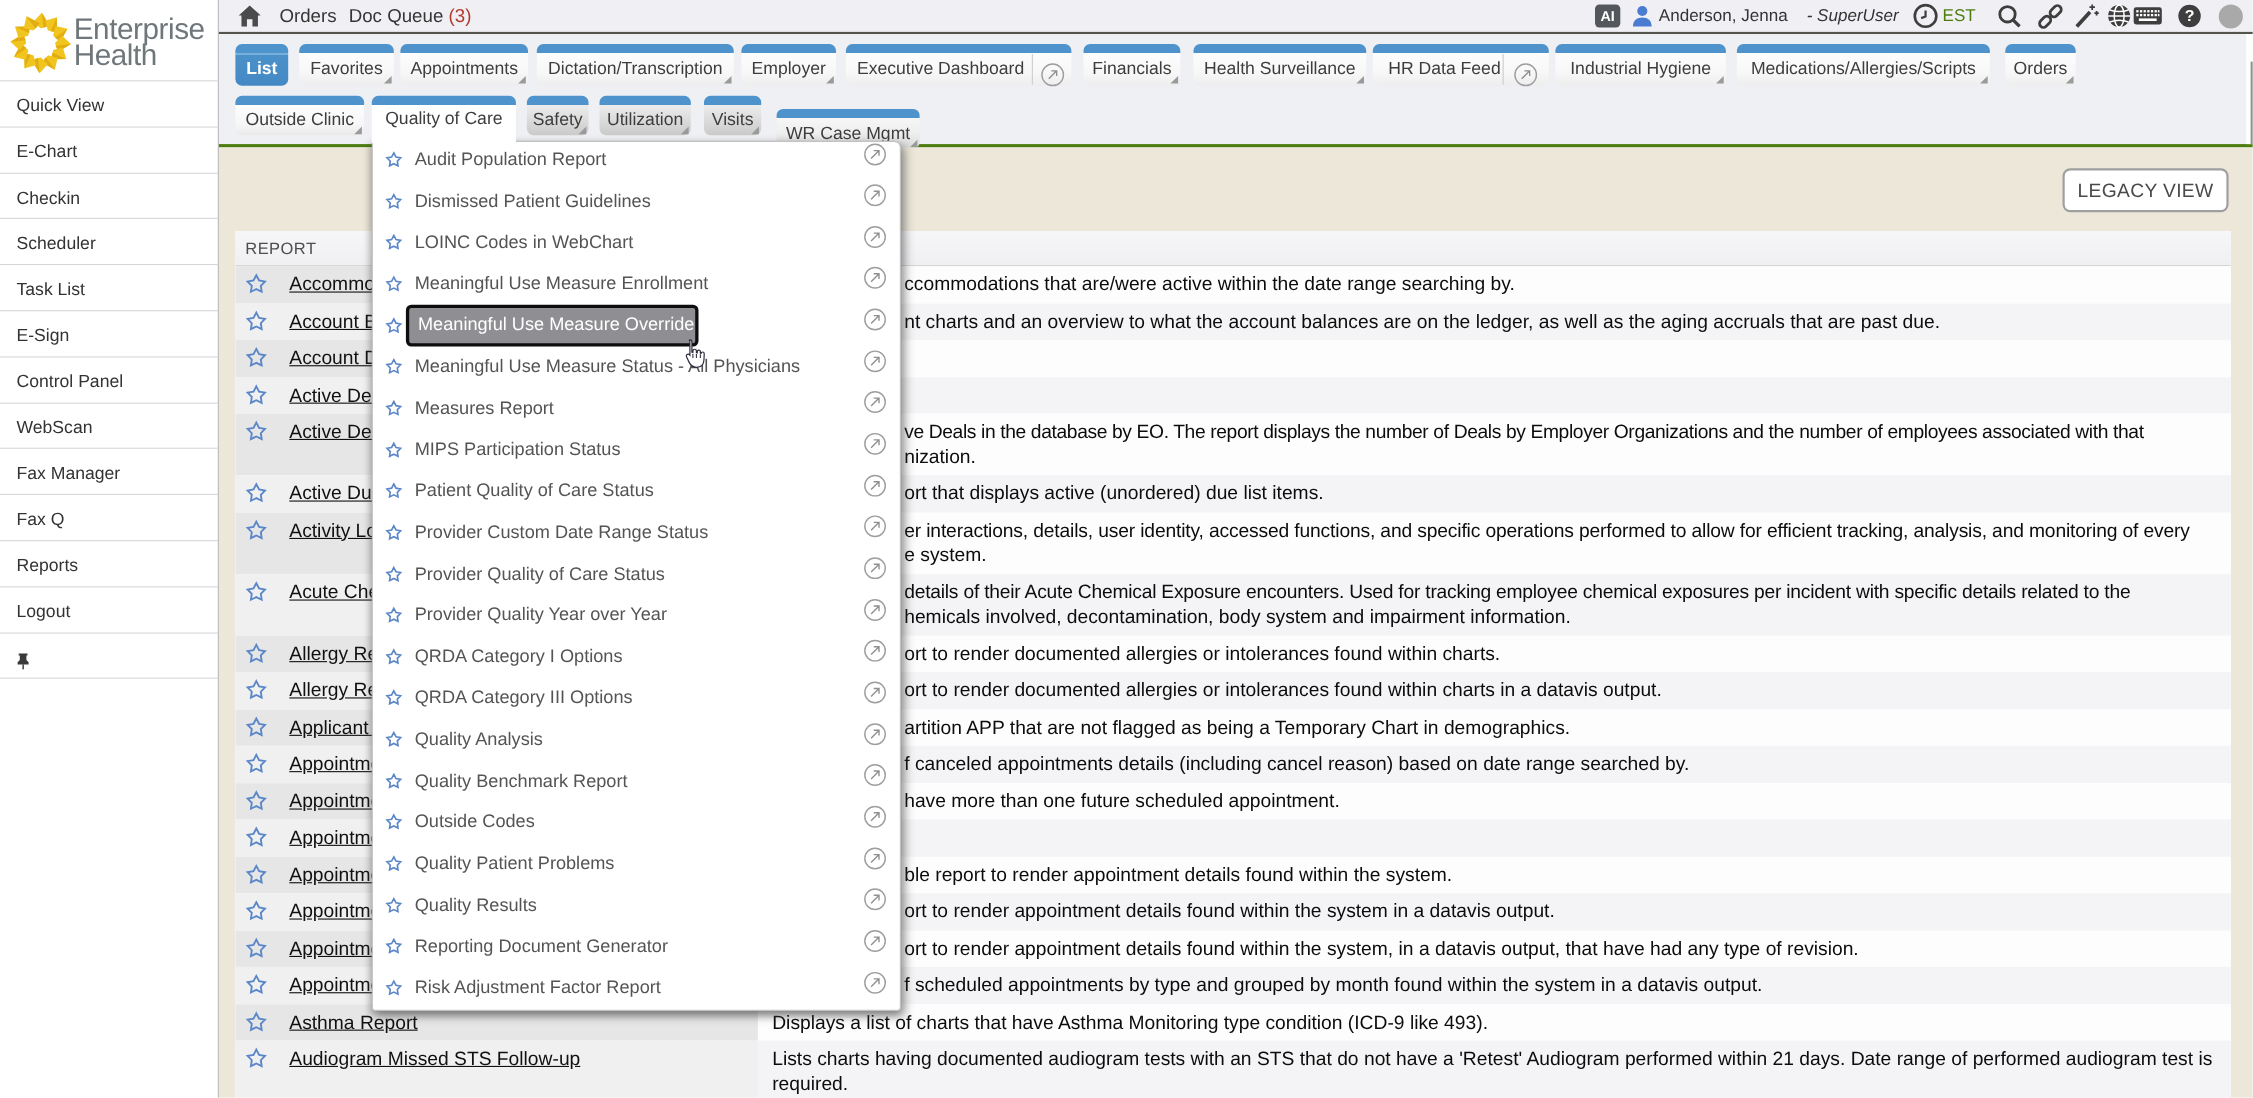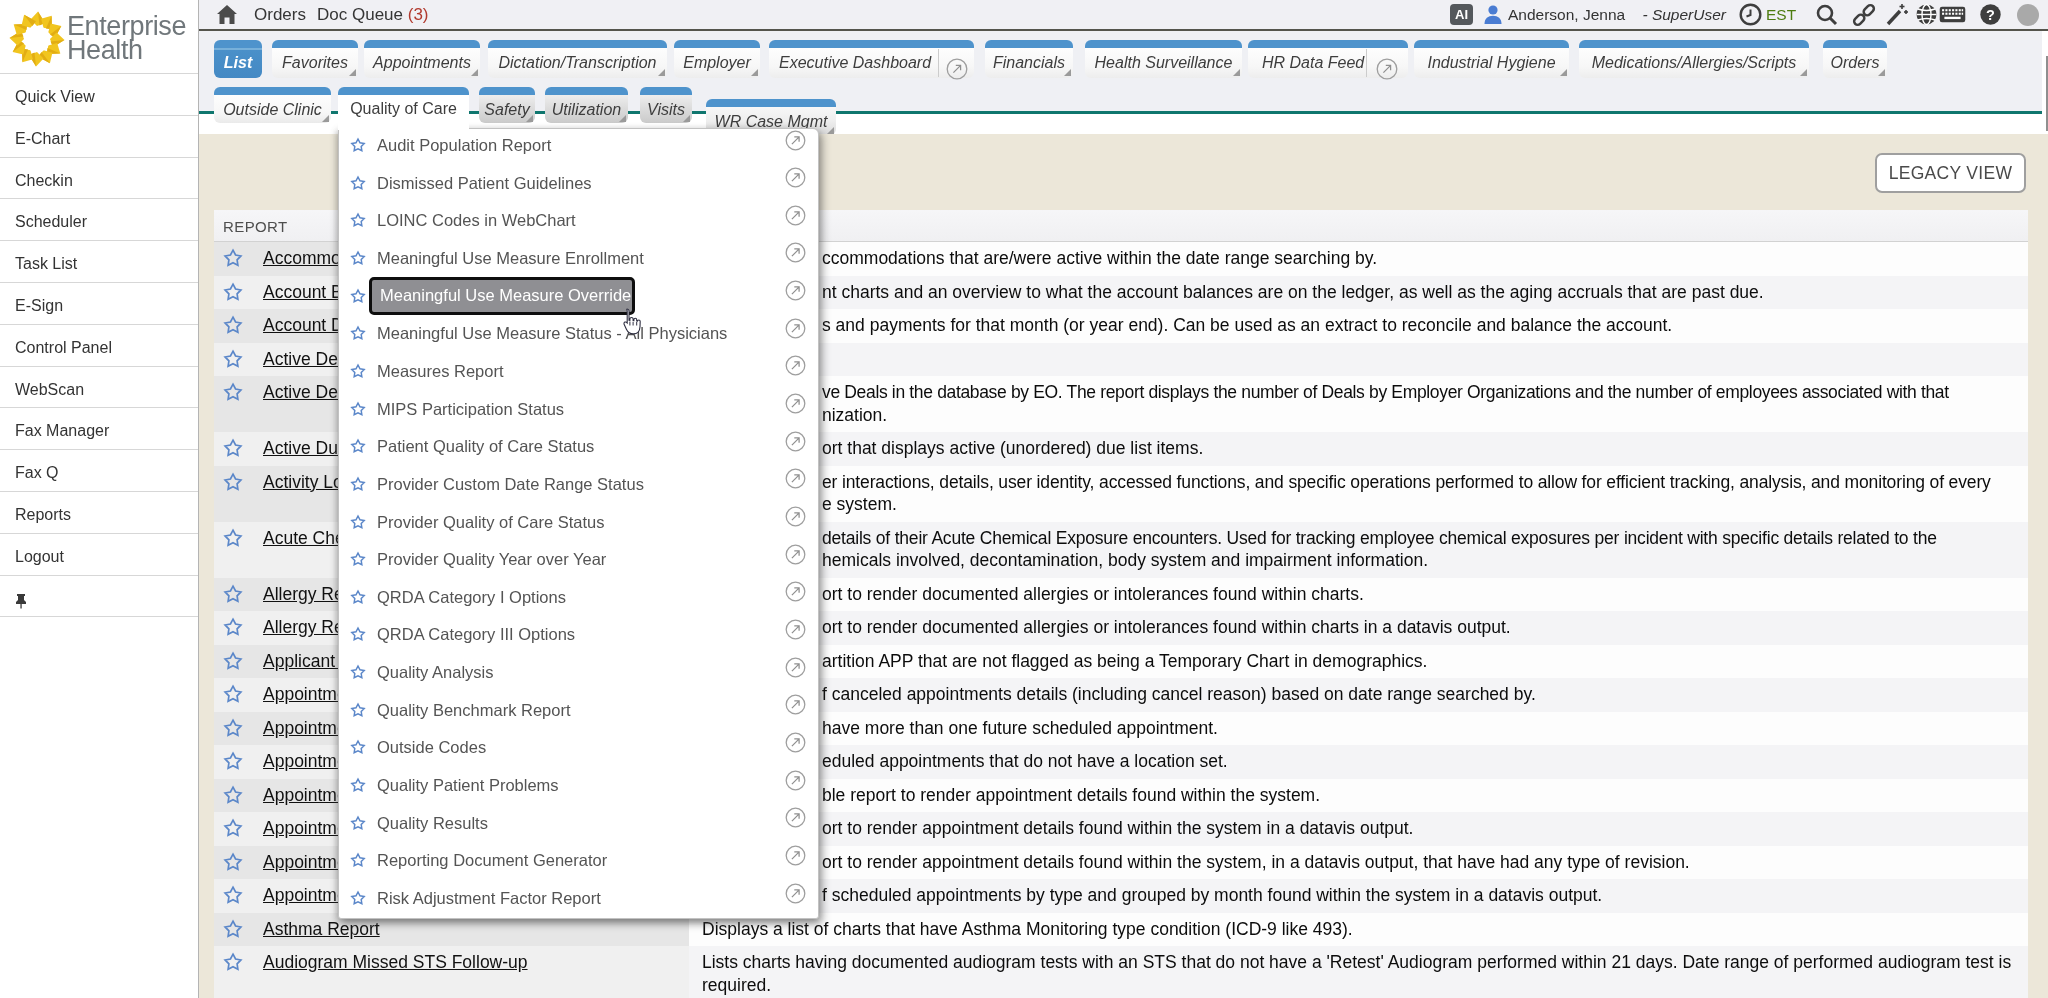--- a/index.html
+++ b/index.html
@@ -1,20 +1,20 @@
 <!DOCTYPE html>
 <html><head><meta charset="utf-8"><style>
 * { margin:0; padding:0; box-sizing:border-box; }
 html,body { width:2048px; height:998px; overflow:hidden; }
 body { font-family:"Liberation Sans", sans-serif; position:relative; background:#ffffff; }
 .abs { position:absolute; }
 #sidebar { left:0; top:0; width:199px; height:998px; background:#ffffff; border-right:1px solid #b4b4b4; }
 .mitem { position:absolute; left:0; width:198px; height:42px; border-top:1px solid #d7d7d7; color:#333333; font-size:16px; line-height:46px; padding-left:15px; }
 #topbar { left:199px; top:0; width:1849px; height:31px; background:#f0f0f4; border-bottom:2px solid #54544c; }
-#menuarea { left:199px; top:31px; width:1849px; height:83px; background:#eff0f4; border-bottom:3px solid #0f766e;font-style:italic; }
+#menuarea { left:199px; top:31px; width:1849px; height:103px; background:#eff0f4; border-bottom:3px solid #4d7c0f; }
 .tab { position:absolute; border-radius:6px; text-align:center; color:#3d3d3d; font-size:16px; line-height:45px; }
 .t1 { top:9px; height:37.5px; background:linear-gradient(to bottom, #4e93cc 0px, #4e93cc 8px, #fdfdfd 8px, #f7f7f7 70%, #ededed 100%); }
 .t2 { top:56px; height:36px; background:linear-gradient(to bottom, #4e93cc 0px, #4e93cc 8px, #fdfdfd 8px, #f7f7f7 70%, #eaeaea 100%); }
 .t2g { background:linear-gradient(to bottom, #4e93cc 0px, #4e93cc 8px, #ededed 8px, #dedede 55%, #cacaca 100%); }
 .t2w { background:linear-gradient(to bottom, #4e93cc 0px, #4e93cc 8px, #f7f7f7 8px, #eeeeee 60%, #dbdbdb 100%);margin-top:12px; }
 .fold { position:absolute; right:2.5px; bottom:1.5px; width:0; height:0; border-bottom:7px solid #9a9a9a; border-left:7px solid transparent; }
 #content { left:199px; top:134px; width:1849px; height:864px; background:#ece7d9; }
 #legacy { position:absolute; left:1676px; top:19px; width:151px; height:40px; background:#ffffff; border:2px solid #9f9f9f; border-radius:7px; color:#4a4a4a; font-size:17.5px; text-align:center; line-height:37px; letter-spacing:0.3px; }
 #tbl { position:absolute; left:15px; top:76px; width:1814px; height:788px; background:#fdfdfd; overflow:hidden; }
 #thead { position:absolute; left:0; top:0; width:1814px; height:32px; background:linear-gradient(#f6f6f8,#f0f0f2); border-bottom:1px solid #d2d2d2; color:#4e4e4e; font-size:15px; letter-spacing:0.4px; line-height:33px; padding-left:9px; }
@@ -222,21 +222,20 @@
           <path d="M10.00,2.20 L12.54,7.01 L17.89,7.94 L14.10,11.83 L14.88,17.21 L10.00,14.82 L5.12,17.21 L5.90,11.83 L2.11,7.94 L7.46,7.01 Z" fill="none" stroke="#5b87c9" stroke-width="1.7" stroke-linejoin="miter"></path>
         </svg></div>
 <div class="lnk" style="top:71.8px">Account Balance Aging</div>
 <div class="dsc" style="left:608px;top:71.8px">nt charts and an overview to what the account balances are on the ledger, as well as the aging accruals that are past due.</div>
 <div class="rowL oddL" style="top:99.0px;height:33.5px"></div>
 <div class="rowR oddR" style="top:99.0px;height:33.5px"></div>
 <div class="tstar" style="top:105.2px"><svg width="20" height="20" viewBox="0 0 20 20">
           <path d="M10.00,2.20 L12.54,7.01 L17.89,7.94 L14.10,11.83 L14.88,17.21 L10.00,14.82 L5.12,17.21 L5.90,11.83 L2.11,7.94 L7.46,7.01 Z" fill="none" stroke="#5b87c9" stroke-width="1.7" stroke-linejoin="miter"></path>
         </svg></div>
 <div class="lnk" style="top:105.2px">Account Detail</div>
-<div class="dsc" style="left:608px;top:105.2px">s and payments for that month (or year end). Can be used as an extract to reconcile and balance the account.</div>
 <div class="rowL evenL" style="top:132.5px;height:33.5px"></div>
 <div class="rowR evenR" style="top:132.5px;height:33.5px"></div>
 <div class="tstar" style="top:138.8px"><svg width="20" height="20" viewBox="0 0 20 20">
           <path d="M10.00,2.20 L12.54,7.01 L17.89,7.94 L14.10,11.83 L14.88,17.21 L10.00,14.82 L5.12,17.21 L5.90,11.83 L2.11,7.94 L7.46,7.01 Z" fill="none" stroke="#5b87c9" stroke-width="1.7" stroke-linejoin="miter"></path>
         </svg></div>
 <div class="lnk" style="top:138.8px">Active Deals</div>
 <div class="rowL oddL" style="top:166.0px;height:56.0px"></div>
 <div class="rowR oddR" style="top:166.0px;height:56.0px"></div>
 <div class="tstar" style="top:172.0px"><svg width="20" height="20" viewBox="0 0 20 20">
           <path d="M10.00,2.20 L12.54,7.01 L17.89,7.94 L14.10,11.83 L14.88,17.21 L10.00,14.82 L5.12,17.21 L5.90,11.83 L2.11,7.94 L7.46,7.01 Z" fill="none" stroke="#5b87c9" stroke-width="1.7" stroke-linejoin="miter"></path>
@@ -301,21 +300,20 @@
           <path d="M10.00,2.20 L12.54,7.01 L17.89,7.94 L14.10,11.83 L14.88,17.21 L10.00,14.82 L5.12,17.21 L5.90,11.83 L2.11,7.94 L7.46,7.01 Z" fill="none" stroke="#5b87c9" stroke-width="1.7" stroke-linejoin="miter"></path>
         </svg></div>
 <div class="lnk" style="top:507.8px">Appointments Multiple</div>
 <div class="dsc" style="left:608px;top:507.8px">have more than one future scheduled appointment.</div>
 <div class="rowL evenL" style="top:535.0px;height:33.5px"></div>
 <div class="rowR evenR" style="top:535.0px;height:33.5px"></div>
 <div class="tstar" style="top:541.2px"><svg width="20" height="20" viewBox="0 0 20 20">
           <path d="M10.00,2.20 L12.54,7.01 L17.89,7.94 L14.10,11.83 L14.88,17.21 L10.00,14.82 L5.12,17.21 L5.90,11.83 L2.11,7.94 L7.46,7.01 Z" fill="none" stroke="#5b87c9" stroke-width="1.7" stroke-linejoin="miter"></path>
         </svg></div>
 <div class="lnk" style="top:541.2px">Appointments No Location</div>
-<div class="dsc" style="left:608px;top:541.2px">eduled appointments that do not have a location set.</div>
 <div class="rowL oddL" style="top:568.5px;height:33.5px"></div>
 <div class="rowR oddR" style="top:568.5px;height:33.5px"></div>
 <div class="tstar" style="top:574.8px"><svg width="20" height="20" viewBox="0 0 20 20">
           <path d="M10.00,2.20 L12.54,7.01 L17.89,7.94 L14.10,11.83 L14.88,17.21 L10.00,14.82 L5.12,17.21 L5.90,11.83 L2.11,7.94 L7.46,7.01 Z" fill="none" stroke="#5b87c9" stroke-width="1.7" stroke-linejoin="miter"></path>
         </svg></div>
 <div class="lnk" style="top:574.8px">Appointment Report</div>
 <div class="dsc" style="left:608px;top:574.8px">ble report to render appointment details found within the system.</div>
 <div class="rowL evenL" style="top:602.0px;height:33.5px"></div>
 <div class="rowR evenR" style="top:602.0px;height:33.5px"></div>
 <div class="tstar" style="top:608.2px"><svg width="20" height="20" viewBox="0 0 20 20">

